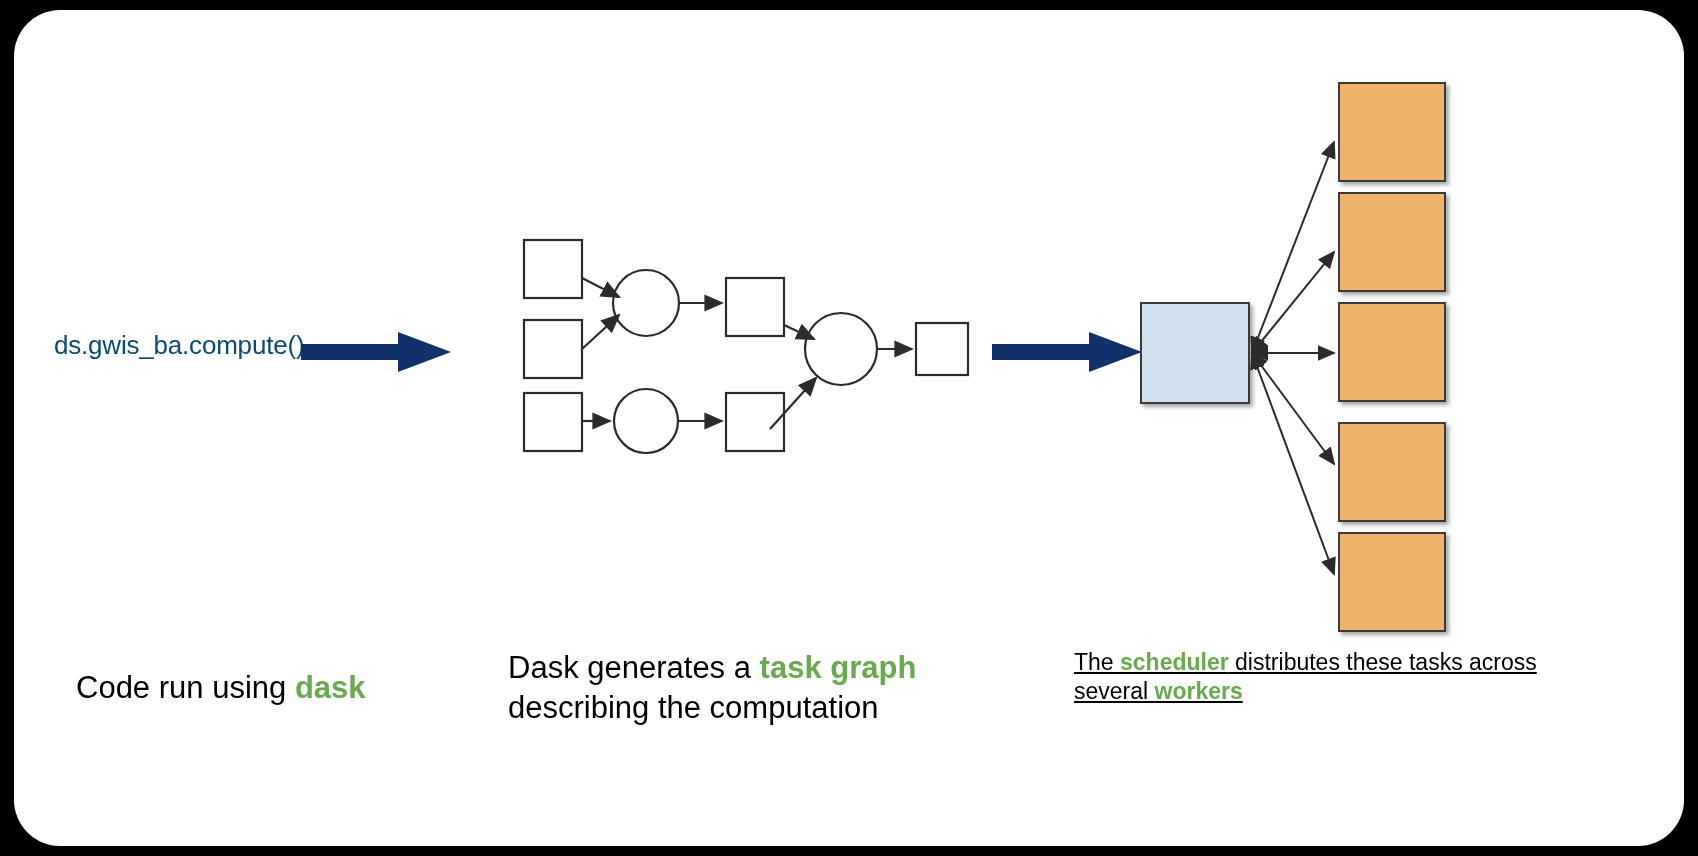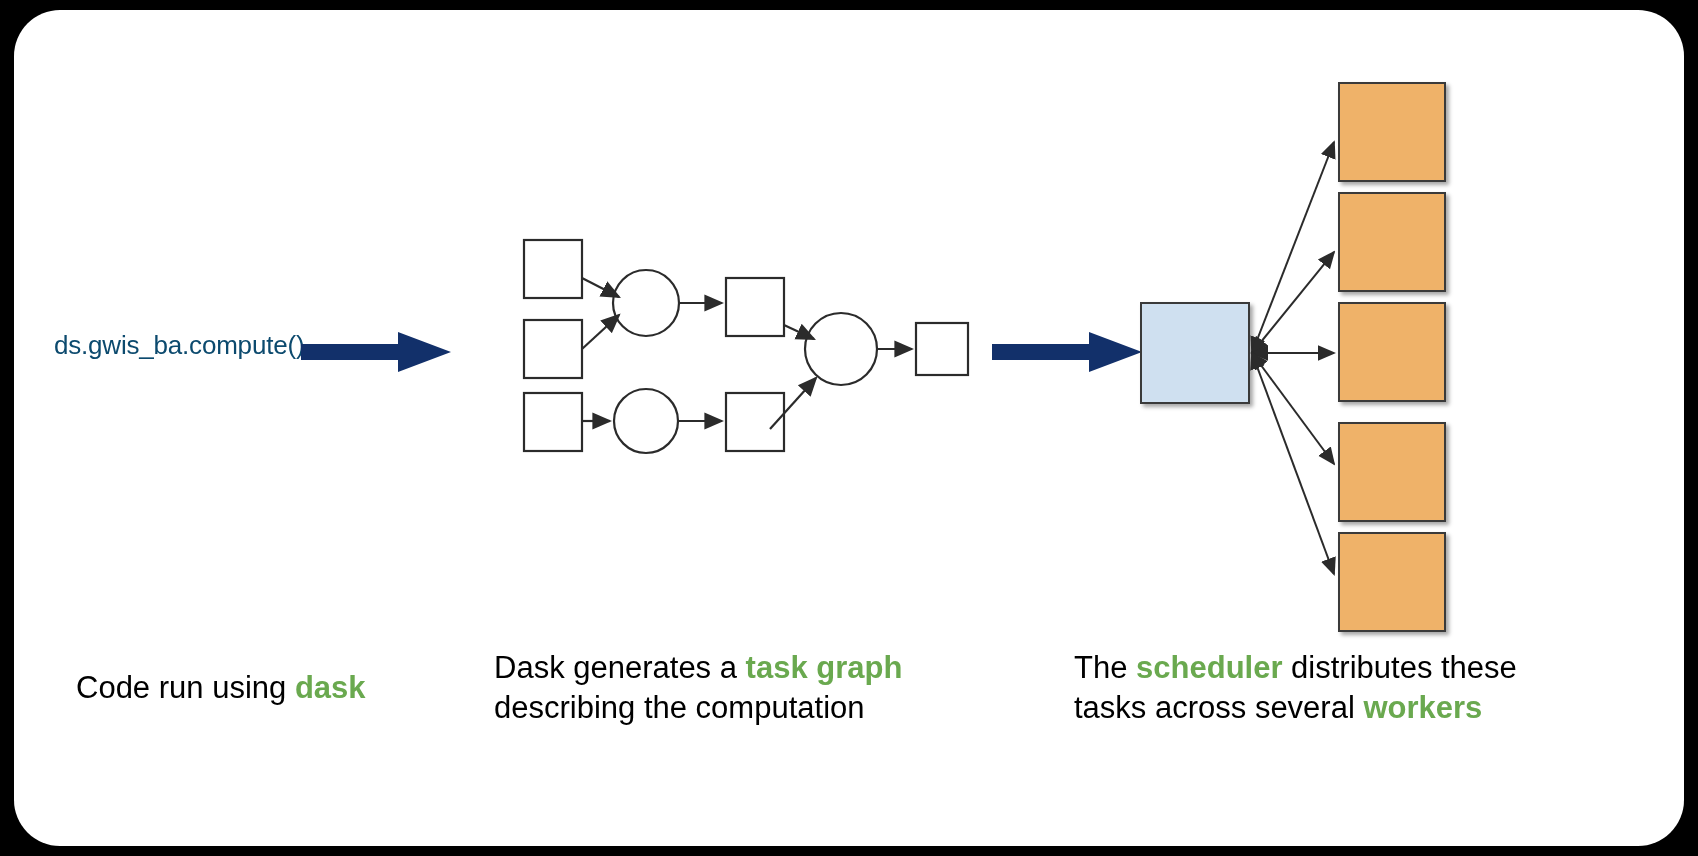--- a/index.html
+++ b/index.html
@@ -93,30 +93,31 @@
     color: #6aa94f;
     font-weight: bold;
   }
   #caption-left {
     left: 42px;
     top: 658px;
     font-size: 31px;
     margin-left: 20px;
   }
   #caption-mid {
-    left: 480px;
+    left: 494px;
     top: 638px;
     font-size: 31px;
     width: 430px;
   }
   #caption-right {
     left: 1060px;
     top: 638px;
-    font-size: 31px;
+    font-size: 23px;
     width: 470px;
+    text-decoration: underline;
   }
 </style>
 </head>
 <body>
 
 <div id="slide">
   <div id="canvas">
 
     <div id="code-label">ds.gwis_ba.compute()</div>
 

